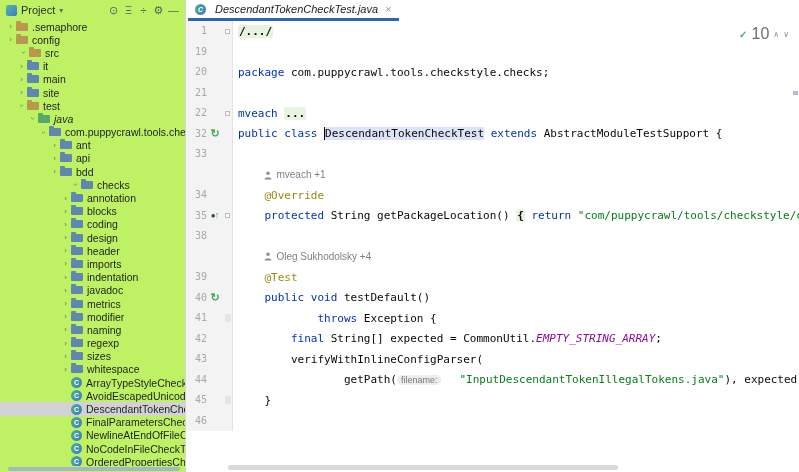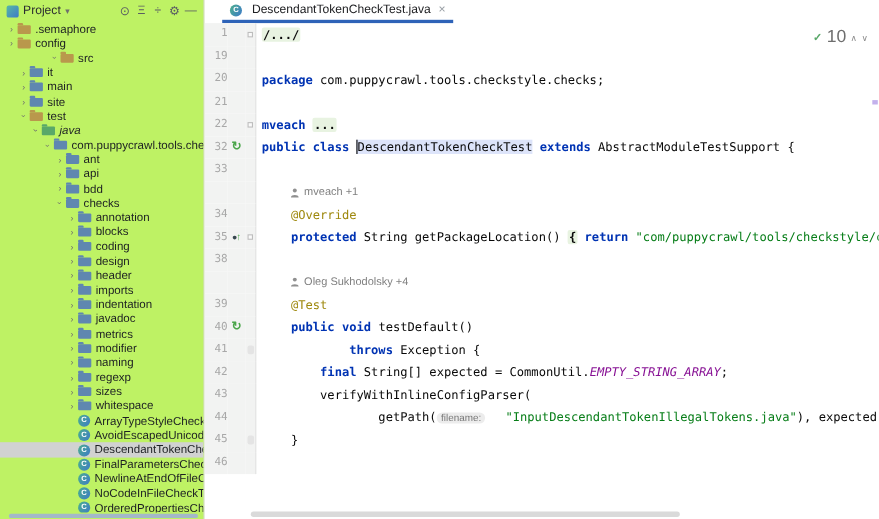--- a/index.html
+++ b/index.html
@@ -33,40 +33,40 @@
   .f-green{ background:#59a869; }
   .class-ic { width:11px; min-width:11px; height:11px; border-radius:50%; margin-right:4px;
               background:linear-gradient(120deg,#4cb08c 0%,#3d7ac9 100%);
               color:#fff; font-size:7px; font-weight:bold; display:flex; align-items:center;
               justify-content:center; line-height:1; }
   .tree-hscroll { position:absolute; bottom:1px; left:8px; width:172px; height:4px;
                   border-radius:2px; background:#a4b8c9; }
 
   
   .editor { flex:1; display:flex; flex-direction:column; background:#fff; position:relative; overflow:hidden; }
-  .tabbar { height:21px; display:flex; align-items:stretch; padding-left:16px; }
+  .tabbar { height:21px; display:flex; align-items:stretch; padding-left:2px;font-style:italic; }
   .tab { display:flex; align-items:center; gap:5px; padding:0 7px; border-bottom:3px solid #2e63b8; }
   .tab-label { font-size:11px; color:#202124; white-space:nowrap; }
   .tab-close { font-size:11px; color:#9aa0a6; margin-left:2px; }
   .code-area { position:relative; flex:1; overflow:hidden; }
   .crow { display:flex; align-items:center; height:20.5px; }
   .gut-num { width:21px; min-width:21px; text-align:right; font-family:"DejaVu Sans Mono",monospace;
              font-size:10px; color:#a8a8a8; background:#f2f3f2; height:100%; line-height:20.5px; }
   .gut-ic { width:16px; min-width:16px; background:#f2f3f2; height:100%; display:flex;
             align-items:center; justify-content:center; gap:0; }
   .gut-fold { width:10px; min-width:10px; background:#f2f3f2; border-right:1px solid #e3e3e3;
               height:100%; display:flex; align-items:center; justify-content:center; }
   .g-run { color:#4ca64c; font-weight:bold; font-size:11px; line-height:1; }
   .g-dot { color:#37474f; font-size:8px; line-height:1; }
   .g-arr { color:#4ca64c; font-size:9px; font-weight:bold; line-height:1; margin-left:-1px; }
   .f-sq { width:5px; height:5px; border:1px solid #bdbdbd; background:#fafafa; }
   .f-lt { width:6px; height:8px; border-radius:2px; background:#e4e4e4; }
   .codeline { font-family:"DejaVu Sans Mono",monospace; font-size:11px; white-space:pre;
               padding-left:5px; color:#080808; }
-  .sg-kw  { color:#0033b3; font-weight:bold; }
+  .sg-kw  { color:#0033b3; font-weight:normal; }
   .sg-pl  { color:#080808; }
   .sg-str { color:#067d17; }
   .sg-ann { color:#9e880d; }
   .sg-con { color:#871094; font-style:italic; }
   .sg-fold{ background:#e8f3e1; color:#0a0a0a; font-weight:bold; border-radius:2px; padding:0 1px; }
   .sg-hl  { background:#dde4fa; border-left:1.5px solid #000; }
   .sg-hint{ background:#ececec; color:#787878; border-radius:6px; padding:0 4px; font-size:9px;
             font-family:"Liberation Sans",sans-serif; margin-right:18px; }
   .author-line { display:flex; align-items:center; gap:4px; font-size:10px; color:#808080;
                  font-family:"Liberation Sans",sans-serif; }
@@ -101,21 +101,21 @@
         <div class="trow" style="padding-left: 5px;">
           <span class="chev"><span class="g">›</span></span>
           <span class="fold-ic f-tan"></span>
           <span>.semaphore</span>
         </div>
         <div class="trow" style="padding-left: 5px;">
           <span class="chev"><span class="g">›</span></span>
           <span class="fold-ic f-tan"></span>
           <span>config</span>
         </div>
-        <div class="trow" style="padding-left: 5px; margin-left: 39px;">
+        <div class="trow" style="padding-left: 18px;">
           <span class="chev open"><span class="g">›</span></span>
           <span class="fold-ic f-tan"></span>
           <span>src</span>
         </div>
         <div class="trow" style="padding-left: 16px;">
           <span class="chev"><span class="g">›</span></span>
           <span class="fold-ic f-blue"></span>
           <span>it</span>
         </div>
         <div class="trow" style="padding-left: 16px;">
@@ -151,21 +151,21 @@
         <div class="trow" style="padding-left: 49px;">
           <span class="chev"><span class="g">›</span></span>
           <span class="fold-ic f-blue"></span>
           <span>api</span>
         </div>
         <div class="trow" style="padding-left: 49px;">
           <span class="chev"><span class="g">›</span></span>
           <span class="fold-ic f-blue"></span>
           <span>bdd</span>
         </div>
-        <div class="trow" style="padding-left: 49px;">
+        <div class="trow" style="padding-left: 70px;">
           <span class="chev open"><span class="g">›</span></span>
           <span class="fold-ic f-blue"></span>
           <span>checks</span>
         </div>
         <div class="trow" style="padding-left: 60px;">
           <span class="chev"><span class="g">›</span></span>
           <span class="fold-ic f-blue"></span>
           <span>annotation</span>
         </div>
         <div class="trow" style="padding-left: 60px;">

